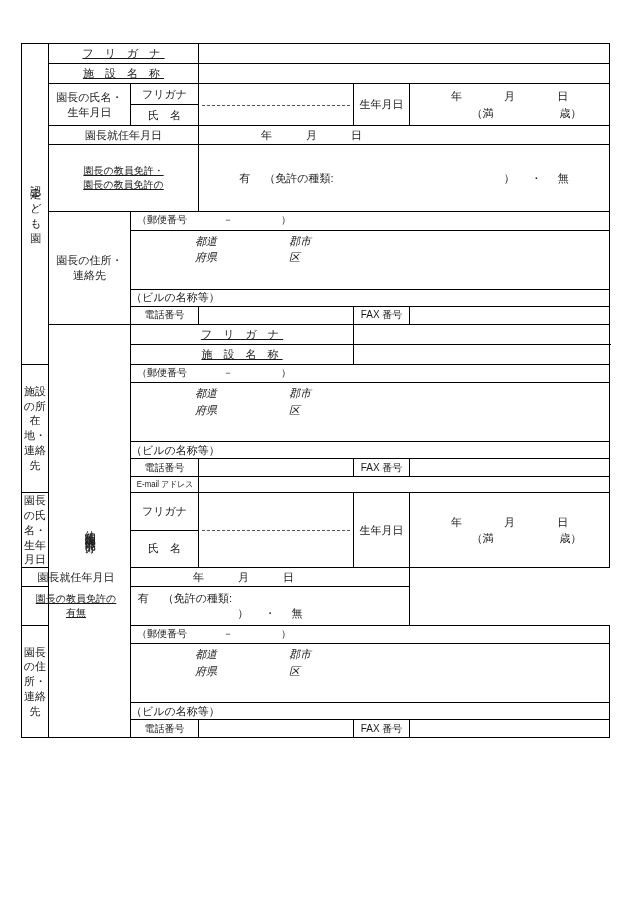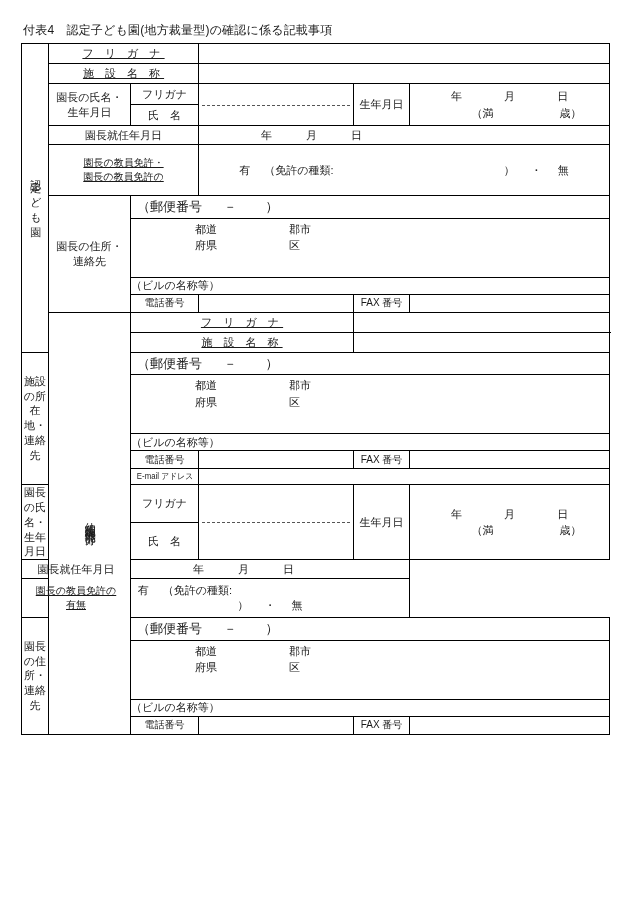--- a/index.html
+++ b/index.html
@@ -70,27 +70,28 @@
   }
 
   .cell{background:#fff;padding:3px 5px;}
 
   .namefield{position:relative;height:40px;background:#fff;}
   .namefield::after{
     content:"";position:absolute;left:3px;right:3px;top:50%;
     border-top:1px dashed #555;
   }
 
-  .zipline{padding:2px 6px;font-size:13px;white-space:pre;}
+  .zipline{padding:2px 6px;font-size:10px;white-space:pre;font-family:Liberation Mono, monospace;}
   .addrbody{
     padding:2px 6px 10px 6px;
     font-size:11px;
     white-space:pre;
     line-height:1.5;
     min-height:46px;
+    font-style:italic;
   }
   .addrbody .ind{display:inline-block;width:58px;}
   .addrbody .ind2{display:inline-block;width:72px;}
   .bldg{
     padding:2px 6px;font-size:11px;
     border-top:1px dashed #666 !important;
   }
   .ymd{font-size:11px;letter-spacing:0;}
   .ymd .gap2{display:inline-block;width:34px;}
   .bd-ymd{text-align:center;font-size:11px;line-height:1.5;padding:3px 4px;}
@@ -100,21 +101,20 @@
   .licence .s1{display:inline-block;width:14px;}
   .licence .s2{display:inline-block;width:170px;}
   .licence .s3{display:inline-block;width:16px;}
   .licence .s4{display:inline-block;width:16px;}
 </style>
 </head>
 <body>
 
 <div class="page">
 
-  <div class="doc-title">付表4　認定子ども園(地方裁量型)の確認に係る記載事項</div>
 
   <table class="form">
     <colgroup>
       <col style="width:27px">
       <col style="width:82px">
       <col style="width:68px">
       <col style="width:155px">
       <col style="width:56px">
       <col style="width:200px">
     </colgroup>
@@ -170,21 +170,21 @@
           <span>年</span><span class="gap2"></span><span>月</span><span class="gap2"></span><span>日</span>
         </span>
       </td>
     </tr>
 
     <tr>
       <td class="lbl sm" colspan="2" style="height:34px">
         <span>園長の教員免許・</span><br>
         <span>園長の教員免許の</span>
       </td>
-      <td class="cell thick-right" colspan="3" style="height:34px;padding:8px">
+      <td class="cell thick-right" colspan="3" style="height:34px;padding:16px">
         <div class="licence">
           <span>有</span><span class="s1"></span><span>（免許の種類:</span><span class="s2"></span><span>）</span><span class="s3"></span><span>・</span><span class="s4"></span><span>無</span>
         </div>
       </td>
     </tr>
 
     <tr>
       <td class="lbl" rowspan="4">
         <span>園長の住所・</span><br>
         <span>連絡先</span>

